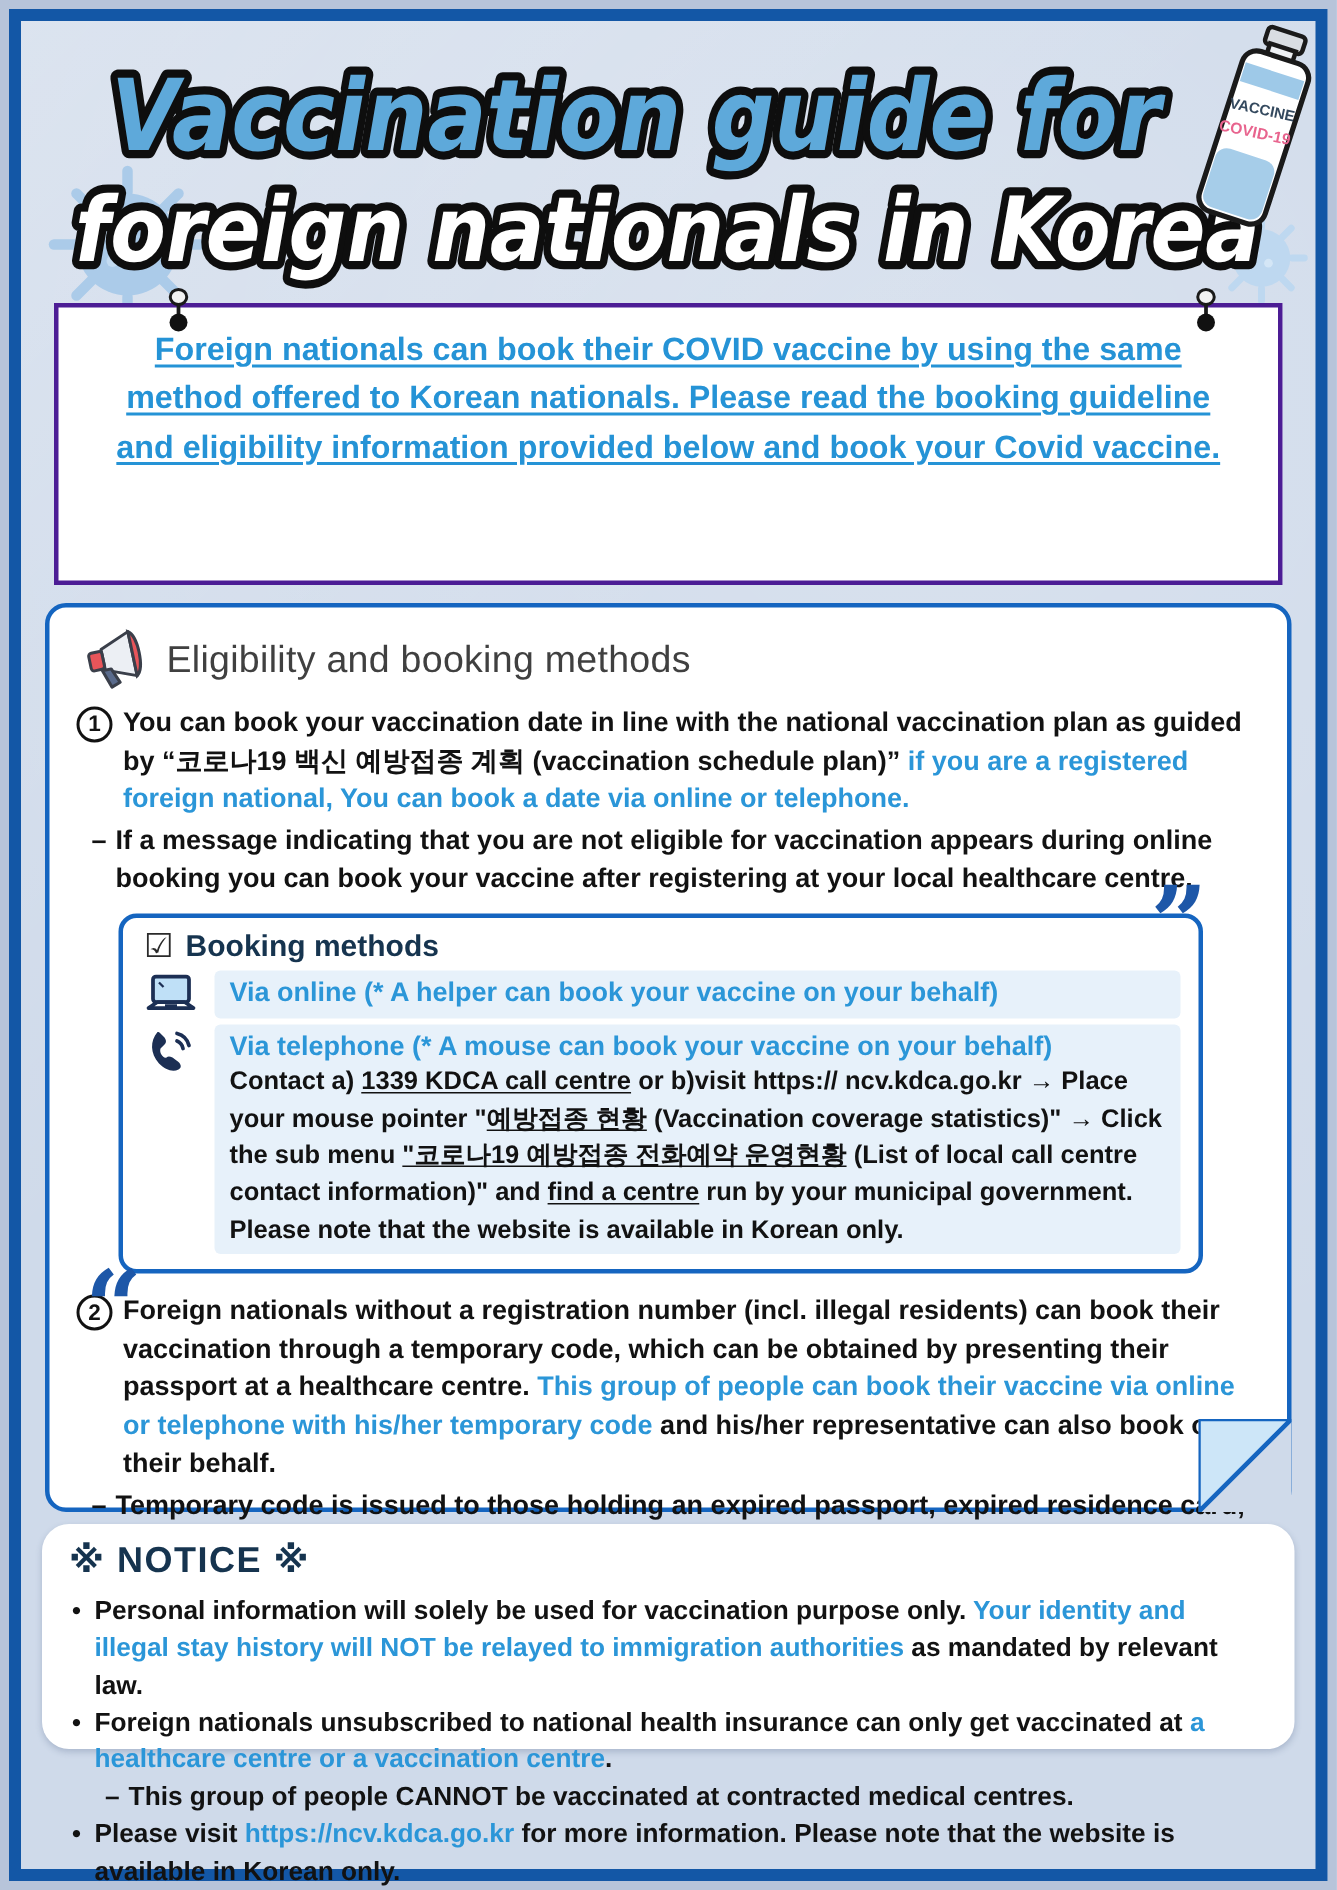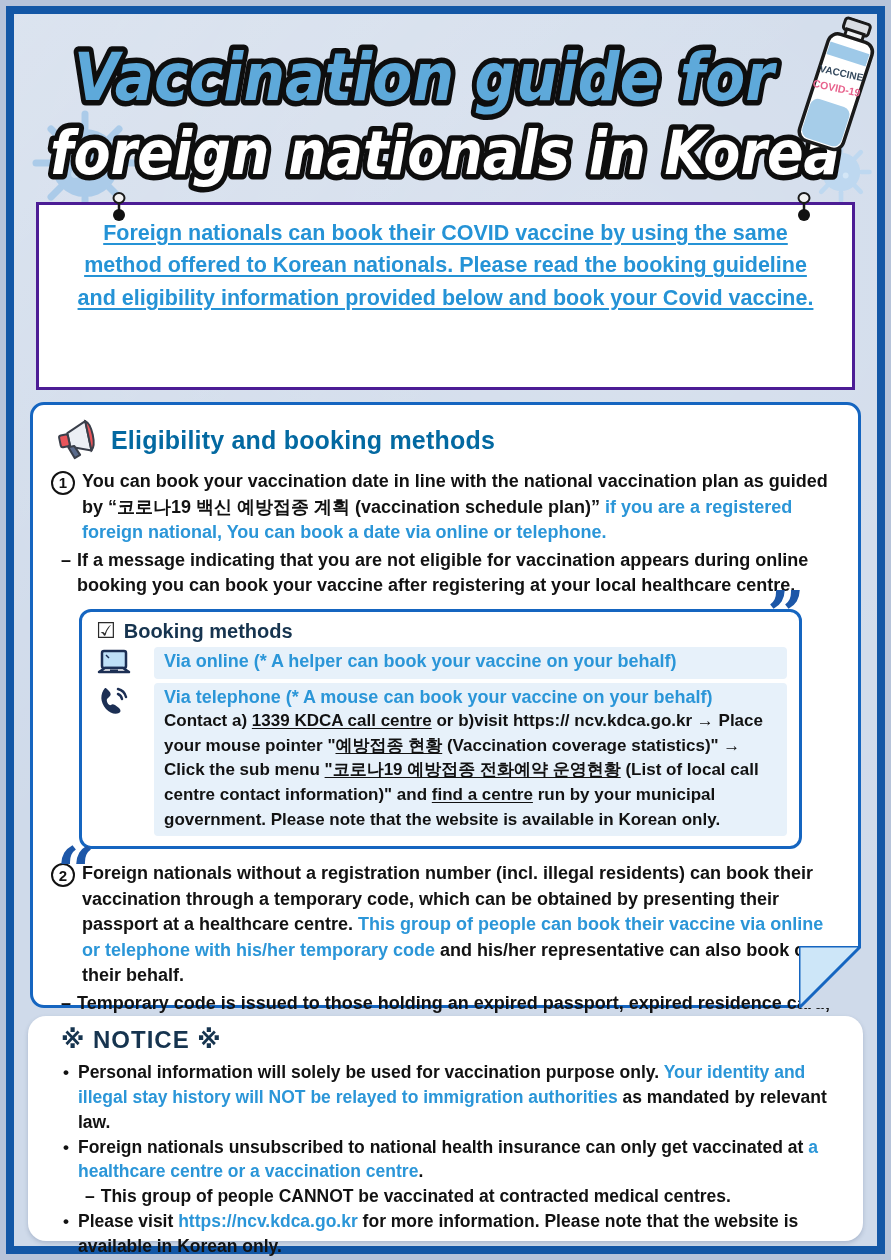--- a/index.html
+++ b/index.html
@@ -22,48 +22,48 @@
   .pin { position:absolute; top:-13px; }
   .pin.left { left:72px; } .pin.right { right:40px; }
   .intro-main { font-size:21.5px; line-height:1.5; font-weight:bold; color:#2593d6;
     text-decoration:underline; text-decoration-thickness:2px; text-underline-offset:3px; }
   .intro-sub { margin-top:4px; font-size:18px; line-height:1.45; font-weight:bold; color:#2593d6;
     text-decoration:underline; text-underline-offset:3px; }
   
   .main-box { position:absolute; top:402px; left:30px; right:30px; height:606px; background:#ffffff;
     border:3px solid #1565c0; border-radius:14px; padding:12px 20px 10px 16px; }
   .sec-header { display:flex; align-items:center; gap:10px; margin:2px 0 8px 6px; }
-  .sec-title { font-size:25px; font-weight:bold; color:#0369a1; letter-spacing:.2px; }
+  .sec-title { font-size:25px; font-weight:normal; color:#404040; letter-spacing:.2px; }
   .item { display:flex; gap:7px; font-size:18px; line-height:1.42; font-weight:600; color:#121212; margin:0 0 2px 2px; }
   .num-circle { flex:0 0 auto; width:24px; height:24px; margin-top:2px; border:2px solid #121212; border-radius:50%;
     display:flex; align-items:center; justify-content:center; font-size:15px; font-weight:bold; color:#121212; }
   .dash-item { display:flex; gap:6px; font-size:18px; line-height:1.42; font-weight:600; color:#121212; margin:2px 0 4px 12px; }
   .dash { flex:0 0 auto; font-weight:bold; }
   .t-b   { color:#121212; }
   .t-u   { color:#121212; text-decoration:underline; text-underline-offset:2px; }
   .t-bl  { color:#2b96d8; }
   
   .booking-box { position:relative; margin:10px 36px 12px 30px; border:3px solid #1565c0; border-radius:12px;
     background:#ffffff; padding:8px 12px 10px; }
   .booking-head { display:flex; align-items:center; gap:8px; margin:0 0 4px 2px; }
   .booking-title { font-size:20px; font-weight:bold; color:#16344f; }
   .chk { font-size:22px; color:#2a2a2a; line-height:1; }
-  .method-row { display:flex; gap:20px; margin-top:4px; }
+  .method-row { display:flex; gap:9px; margin-top:4px; }
   .m-icon { flex:0 0 40px; display:flex; justify-content:center; padding-top:2px; }
   .m-body { flex:1; background:#e7f1fa; border-radius:4px; padding:2px 10px 4px; }
   .m-title { font-size:18px; font-weight:bold; color:#2b96d8; line-height:1.35; }
   .m-text { font-size:17px; line-height:1.45; font-weight:600; color:#121212; }
   .quote { position:absolute; font-family:"DejaVu Serif","Liberation Serif",serif; font-weight:bold;
     color:#1d57a8; font-size:66px; line-height:1; }
   .quote.tr { top:-30px; right:-6px; }
   .quote.bl { bottom:-26px; left:-26px; transform:rotate(180deg); }
   .curl { position:absolute; right:-3px; bottom:-3px; }
   
-  .notice-box { position:absolute; top:1016px; left:28px; right:28px; height:225px; background:#ffffff;
-    border-radius:18px; padding:8px 24px 10px 27px; box-shadow:0 2px 4px rgba(60,80,120,.25); }
+  .notice-box { position:absolute; top:1016px; left:28px; right:28px; height:150px; background:#ffffff;
+    border-radius:18px; padding:8px 24px 10px 12px; box-shadow:0 2px 4px rgba(60,80,120,.25); }
   .notice-title { font-size:24px; font-weight:bold; color:#16344f; letter-spacing:1px; margin:2px 0 6px 6px; }
   .bullet-item { display:flex; gap:9px; font-size:17.5px; line-height:1.42; font-weight:600; color:#121212; margin-left:8px; }
   .bullet { flex:0 0 auto; font-size:17px; margin-top:1px; }
   .notice-dash { display:flex; gap:6px; font-size:17.5px; line-height:1.42; font-weight:600; color:#121212; margin-left:30px; }
   
   .footer { position:absolute; top:1264px; left:0; right:0; display:flex; justify-content:center; gap:190px; align-items:center;text-align:right; }
   .gov { display:flex; align-items:center; gap:10px; }
   .gov-label { font-size:21px; font-weight:600; color:#1e2b45; }
 </style>
 </head>

